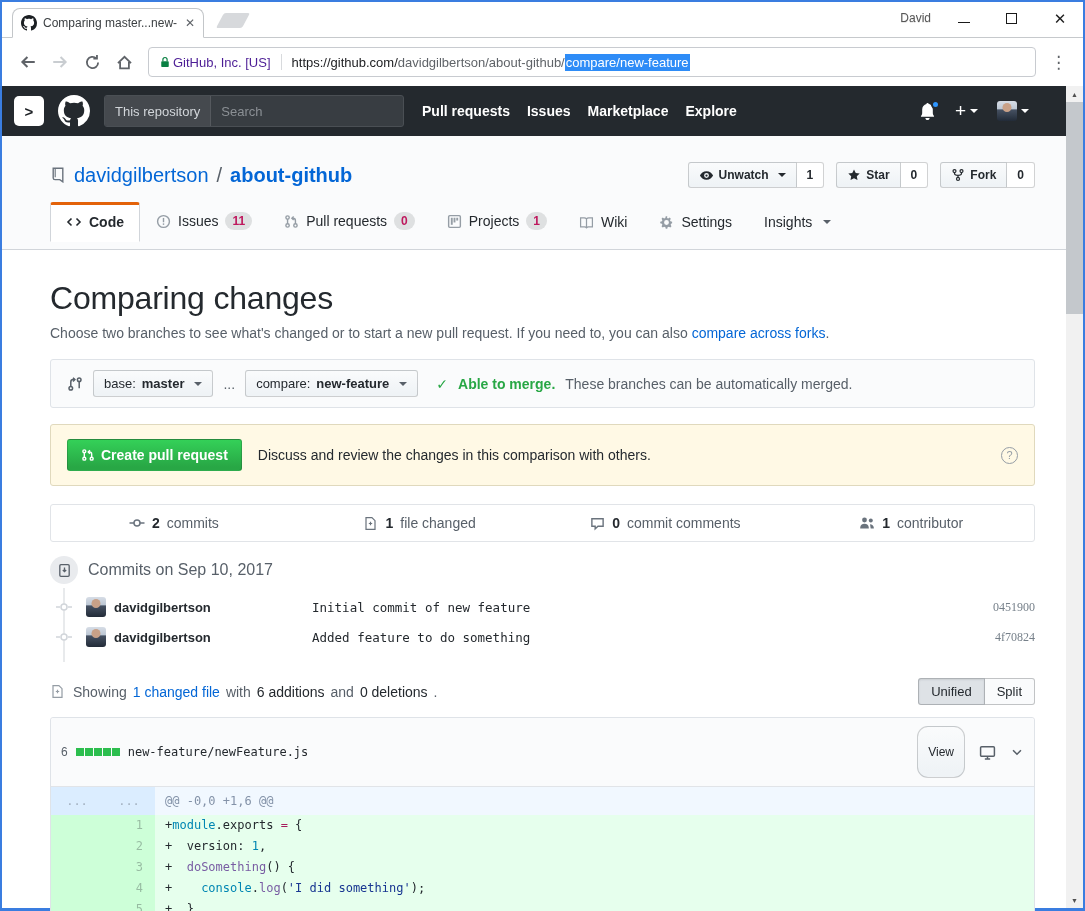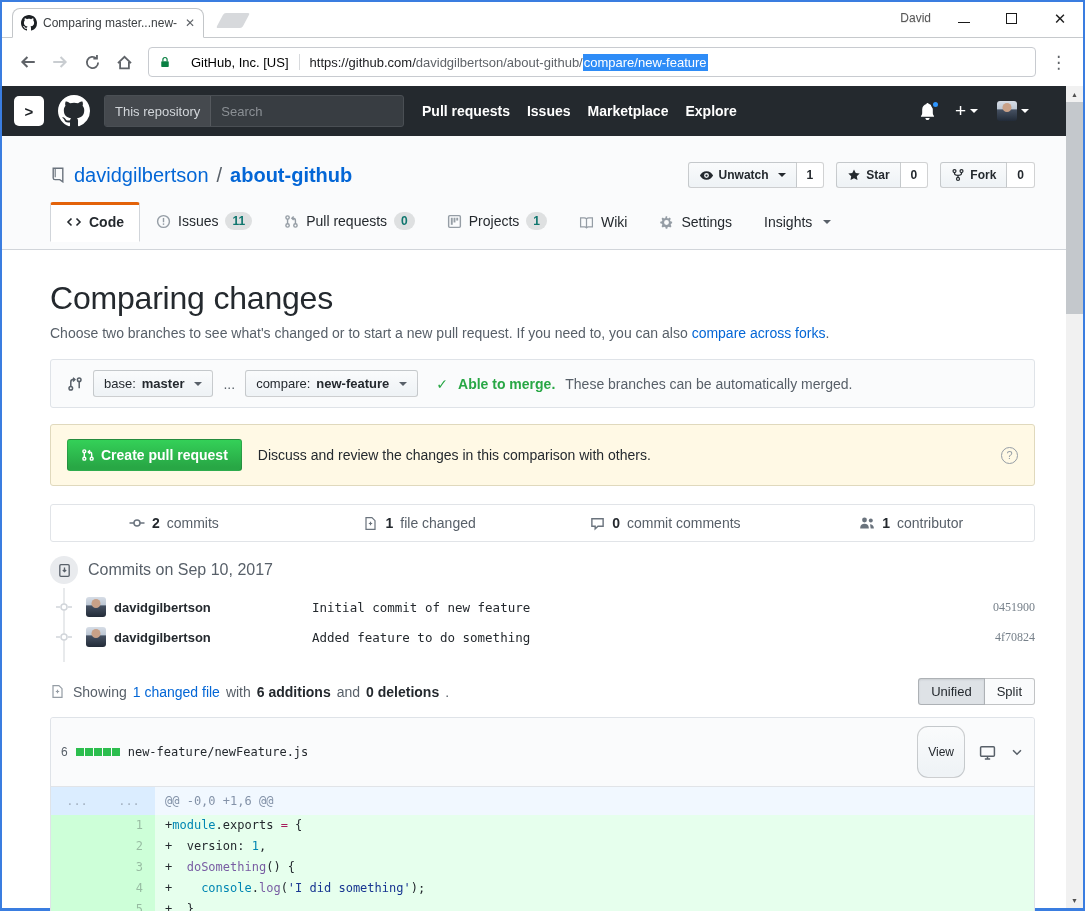--- a/index.html
+++ b/index.html
@@ -26,21 +26,21 @@
     color:#1a1a1a;cursor:pointer}
   .wc.min{border-bottom:1px solid #1a1a1a;height:10px;width:12px}
   .wc.max{border:1px solid #1a1a1a;width:11px;height:11px}
   .wc.close{font-size:15px;line-height:1}
 
   
   .toolbar{height:48px;background:#fff;display:flex;align-items:center;padding:0 10px;flex:none}
   .nav-btn{width:32px;height:32px;display:flex;align-items:center;justify-content:center;cursor:pointer}
   .omnibox{flex:1;height:30px;border:1px solid #c8cbd0;border-radius:4px;background:#fff;
     display:flex;align-items:center;padding:0 10px;margin:0 8px;font-size:13px;white-space:nowrap;overflow:hidden}
-  .sec-label{color:#000000;margin-left:20px}
+  .sec-label{color:#4c1d95;margin-left:2px}
   .om-div{width:1px;height:16px;background:#d8dadd;margin:0 10px;flex:none}
   .url-host{color:#202124}
   .url-path{color:#5f6368}
   .url-sel{background:#2e8cf7;color:#fff;padding:1px 1px}
   .menu-dots{font-size:17px;color:#5f6368;padding:0 6px;cursor:pointer}
 
   
   .gh-header{background:#24292e;height:50px;display:flex;align-items:center;
     padding:0 12px;gap:10px;flex:none;color:#fff}
   .ext-btn{width:30px;height:30px;background:#fff;border-radius:5px;color:#1b1f23;
@@ -83,21 +83,21 @@
   .social .cnt{padding:0 10px;height:26px;display:flex;align-items:center;background:#fff;
     border:1px solid rgba(27,31,35,.2);border-left:0;border-radius:0 3px 3px 0;cursor:pointer}
   .repo-tabs{display:flex;margin-top:12px;align-items:flex-end}
   .repo-tab{display:flex;align-items:center;gap:7px;padding:11px 15px;font-size:14px;
     color:#24292e;cursor:pointer;border:1px solid transparent;margin-bottom:-1px}
   .repo-tab .ic{color:#959da5;display:flex}
   .repo-tab.active{background:#fff;border-color:#d1d5da;border-bottom-color:#fff;
     border-top:3px solid #e36209;border-radius:3px 3px 0 0;font-weight:600;padding-top:9px}
   .repo-tab.active .ic{color:#24292e}
   .pill{background:rgba(27,31,35,.12);border-radius:20px;padding:2px 7px;font-size:12px;
-    font-weight:600;color:#0f766e}
+    font-weight:600;color:#be185d}
 
   
   .main{padding-top:22px;flex:1}
   h1{font-size:32px;font-weight:300;color:#24292e;margin-bottom:8px;letter-spacing:-.2px}
   .sub{font-size:14px;color:#586069;margin-bottom:18px}
   .link{color:#0366d6}
   .range-box{background:#fafbfc;border:1px solid #dfe3e8;border-radius:3px;
     padding:10px 16px;display:flex;align-items:center;gap:10px;margin-bottom:16px;font-size:14px}
   .branch-btn{display:flex;align-items:center;gap:6px;background:linear-gradient(-180deg,#fafbfc,#eff3f6 90%);
     border:1px solid rgba(27,31,35,.2);border-radius:3px;padding:5px 10px;font-size:13px;
@@ -131,21 +131,21 @@
   .commit-glyph{width:28px;display:flex;justify-content:center;flex:none}
   .commit-author{display:flex;align-items:center;gap:8px;width:218px;flex:none}
   .commit-author .nm{font-size:13px;font-weight:600;color:#24292e}
   .commit-msg{flex:1;font-family:"DejaVu Sans Mono","Liberation Mono",monospace;
     font-size:12.5px;color:#24292e}
   .commit-hash{font-family:Liberation Serif, serif;
     font-size:12px;color:#76808a}
   .showing-row{display:flex;align-items:center;gap:6px;font-size:14px;color:#586069;
     margin:14px 0 12px}
   .showing-row .ic{color:#959da5;display:flex;margin-right:2px}
-  .showing-row b{color:#24292e;font-weight:700}
+  .showing-row b{color:#24292e;font-weight:400}
   .seg{margin-left:auto;display:flex}
   .seg-btn{font-size:13px;padding:5px 12px;border:1px solid rgba(27,31,35,.25);
     color:#24292e;cursor:pointer}
   .seg-btn.on{background:#dee2e6;border-radius:3px 0 0 3px;box-shadow:inset 0 1px 2px rgba(27,31,35,.1)}
   .seg-btn.off{background:#fafbfc;border-left:0;border-radius:0 3px 3px 0}
 
   
   .file-box{border:1px solid #dfe3e8;border-radius:3px}
   .file-head{background:#fafbfc;border-bottom:1px solid #e1e4e8;padding:8px 10px;
     display:flex;align-items:center;gap:8px;border-radius:3px 3px 0 0}

